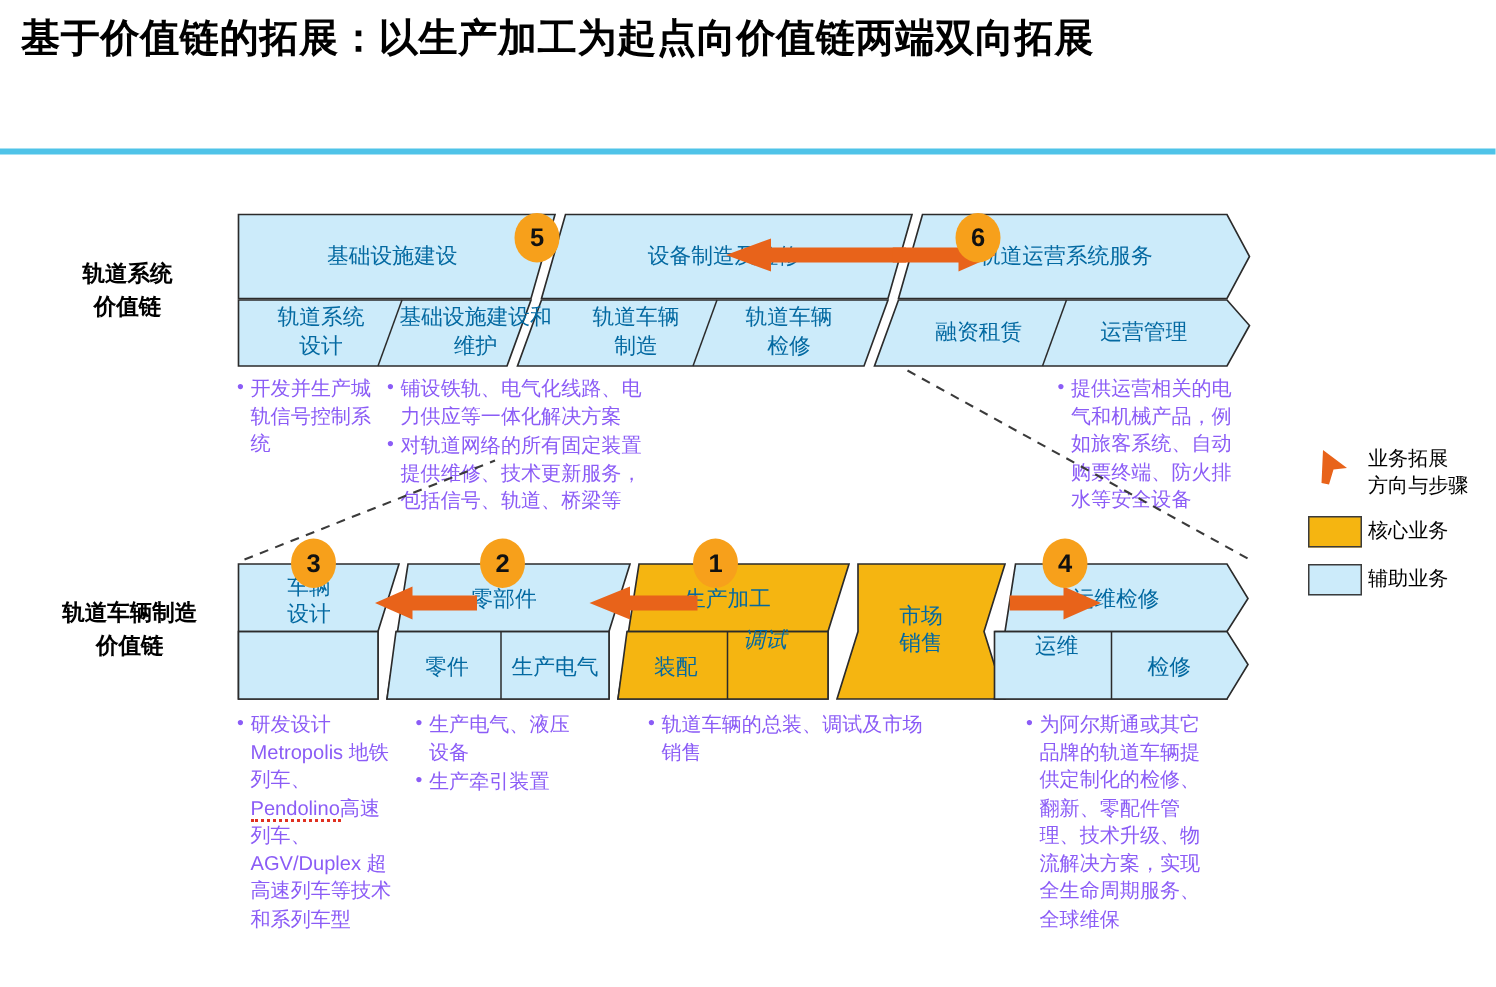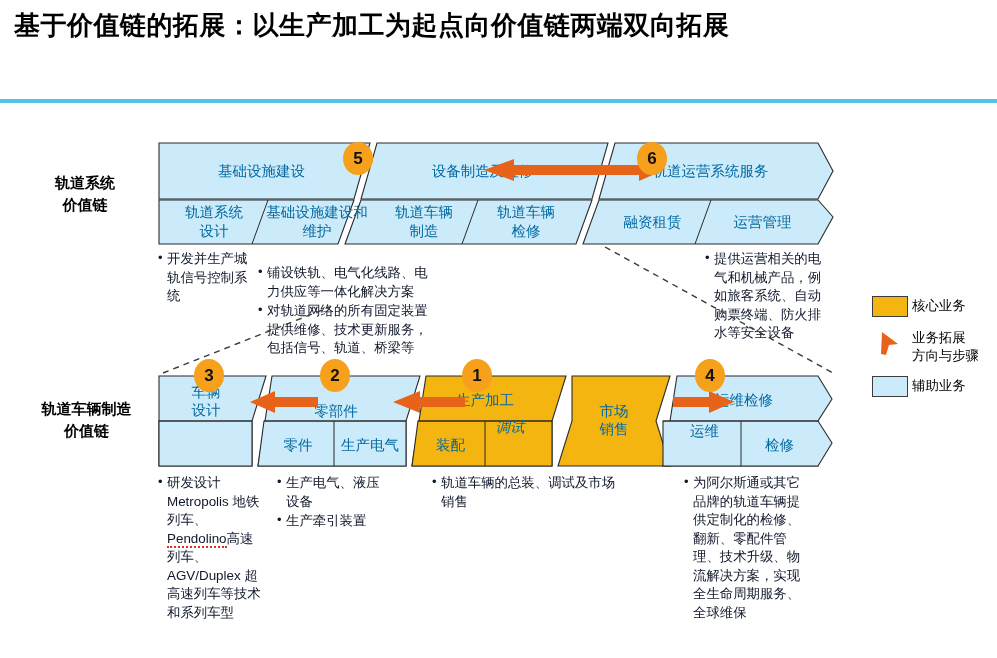--- a/index.html
+++ b/index.html
@@ -59,21 +59,21 @@
   }
 
   
   .arrow{position:absolute;z-index:5;}
 
   
   .bullets{
     position:absolute;
     font-size:13.4px;
     line-height:1.38;
-    color:#0f172a;
+    color:#8b5cf6;
   }
   .bullets ul{margin:0;padding:0;list-style:none;}
   .bullets li{
     position:relative;
     padding-left:9px;
     margin-bottom:1px;
   }
   .bullets li:before{
     content:"•";
     position:absolute;left:0;top:-1px;
@@ -155,21 +155,21 @@
   <svg class="arrow" style="left:595px;top:158px;" width="70" height="24" viewBox="0 0 70 24">
     <path d="M0,7 L44,7 L44,1 L69,12 L44,23 L44,17 L0,17 Z" fill="#E8631A"></path>
   </svg>
   <div class="badge" style="left:637px;top:142px;">6</div>
 
   <div class="bullets" style="left:158px;top:250px;width:100px;">
     <ul>
         <li>开发并生产城轨信号控制系统</li>
       </ul>
   </div>
-  <div class="bullets" style="left:258px;top:250px;width:182px;margin-top:14px;">
+  <div class="bullets" style="left:258px;top:250px;width:182px;">
     <ul>
       <li>铺设铁轨、电气化线路、电力供应等一体化解决方案</li>
       <li>对轨道网络的所有固定装置提供维修、技术更新服务，包括信号、轨道、桥梁等</li>
     </ul>
   </div>
   <div class="bullets" style="left:705px;top:250px;width:128px;">
     <ul>
         <li>提供运营相关的电气和机械产品，例如旅客系统、自动购票终端、防火排水等安全设备</li>
       </ul>
   </div>
@@ -208,21 +208,21 @@
 
         <path d="M176,46 L176,91"></path>
         <path d="M327,46 L327,91"></path>
         <path d="M583,46 L583,91"></path>
       </g>
     </svg>
 
     <div class="chain-text">
       <div class="cell" style="left:2px;top:6px;width:92px;height:40px;white-space:pre-line;line-height:1.25;">车辆
 设计</div>
-      <div class="cell" style="left:108px;top:17px;width:140px;height:38px;text-align:center;">零部件</div>
+      <div class="cell" style="left:108px;top:6px;width:140px;height:38px;text-align:center;">零部件</div>
       <div class="cell" style="left:260px;top:6px;width:134px;height:38px;">生产加工</div>
       <div class="cell" style="left:406px;top:22px;width:100px;height:46px;white-space:pre-line;line-height:1.25;">市场
 销售</div>
       <div class="cell" style="left:512px;top:6px;width:148px;height:38px;">运维检修</div>
 
       <div class="cell" style="left:104px;top:50px;width:72px;height:40px;">零件</div>
       <div class="cell" style="left:176px;top:50px;width:72px;height:40px;">生产电气</div>
       <div class="cell" style="left:258px;top:50px;width:69px;height:40px;">装配</div>
       <div class="cell" style="left:327px;top:32px;width:50px;height:40px;font-style:italic;">调试</div>
       <div class="cell" style="left:510px;top:36px;width:73px;height:40px;">运维</div>
@@ -266,36 +266,36 @@
       </ul>
   </div>
 
   <div class="bullets" style="left:684px;top:474px;width:124px;">
     <ul>
         <li>为阿尔斯通或其它品牌的轨道车辆提供定制化的检修、翻新、零配件管理、技术升级、物流解决方案，实现全生命周期服务、全球维保</li>
       </ul>
   </div>
 
   <div class="legend">
-    <div class="legend-row">
-      <div class="legend-mark">
-        <div class="legend-swatch" style="background:#F5B511;"></div>
-      </div>
-      <div class="legend-text" style="white-space: pre-line;">核心业务</div>
-    </div>
     <div class="legend-row">
       <div class="legend-mark">
         <svg width="30" height="30" viewBox="0 0 30 30">
           <path d="M6,26 L7,4 L23,16 L14,17 L11,27 Z" fill="#E8631A"></path>
         </svg>
       </div>
       <div class="legend-text" style="white-space:pre-line;">业务拓展
 方向与步骤</div>
     </div>
     <div class="legend-row">
       <div class="legend-mark">
+        <div class="legend-swatch" style="background:#F5B511;"></div>
+      </div>
+      <div class="legend-text" style="white-space: pre-line;">核心业务</div>
+    </div>
+    <div class="legend-row">
+      <div class="legend-mark">
         <div class="legend-swatch" style="background:#CCEBFA;"></div>
       </div>
       <div class="legend-text" style="white-space: pre-line;">辅助业务</div>
     </div>
   </div>
 
 </div>
 
 </body></html>

